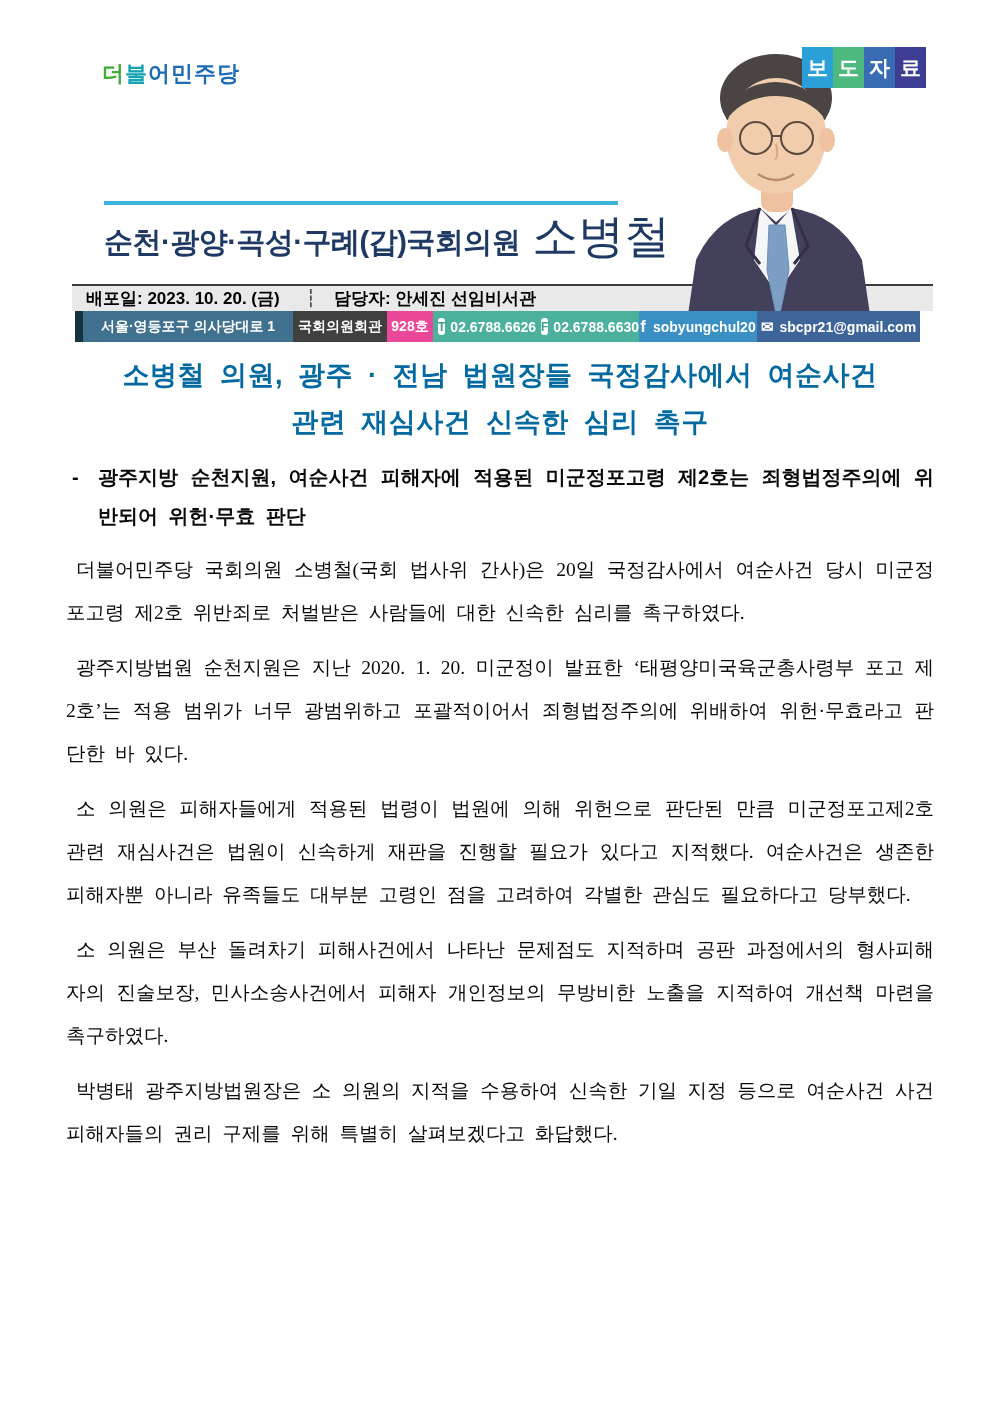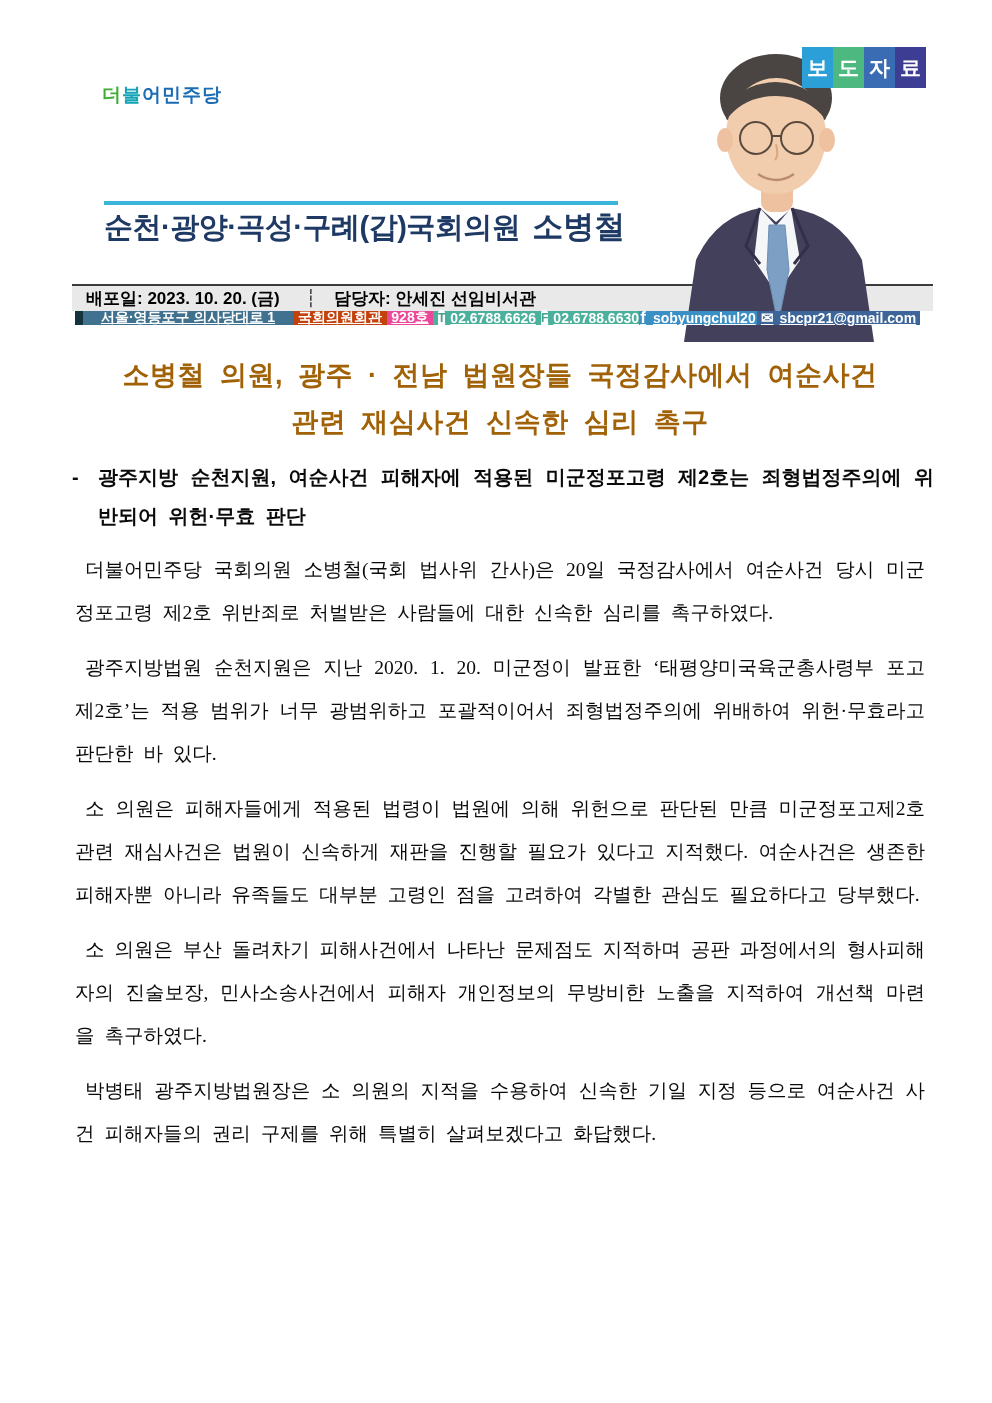--- a/index.html
+++ b/index.html
@@ -2,86 +2,86 @@
 <html><head>
 <meta charset="utf-8">
 <style>
   html,body { margin:0; padding:0; background:#fff; }
   .page { position:relative; width:992px; height:1403px; background:#fff; overflow:hidden;
           font-family:"Liberation Sans", sans-serif; }
 
   
   .header { position:absolute; left:0; top:0; width:992px; height:348px; }
 
-  .party-logo { position:absolute; left:102px; top:82px; font-size:19px; font-weight:800;
+  .party-logo { position:absolute; left:102px; top:59px; font-size:22px; font-weight:800;
                 letter-spacing:1px; white-space:nowrap; }
 
   .slogan { position:absolute; left:103px; top:104px; width:520px; color:#1e3a64;
             font-weight:800; white-space:nowrap; }
   .sl-big { font-size:66px; }
   .sl-mid { font-size:49px; }
   .horned { position:relative; display:inline-block; }
   .horned::before { content:""; position:absolute; top:-13px; left:0px; width:0; height:0;
       border-left:5px solid transparent; border-right:9px solid transparent;
       border-bottom:19px solid #1e3a64; transform:rotate(-30deg); }
   .horned::after { content:""; position:absolute; top:-13px; right:2px; width:0; height:0;
       border-left:9px solid transparent; border-right:5px solid transparent;
       border-bottom:19px solid #1e3a64; transform:rotate(30deg); }
 
   .slogan-underline { position:absolute; left:104px; top:201px; width:514px; height:4px;
       background:#3ab5d9; }
 
   .district-line { position:absolute; left:104px; top:206px; width:514px; text-align:right;
       color:#1e3a64; white-space:nowrap; }
   .district-region { font-size:29px; font-weight:700; letter-spacing:-0.5px; }
-  .district-name { font-size:31px; font-weight:700; margin-left:12px; }
+  .district-name { font-size:46px; font-weight:400; margin-left:12px; }
 
   
   .photo { position:absolute; left:628px; top:28px; width:304px; height:314px; z-index:2; }
 
   .press-badge { position:absolute; left:802px; top:47px; z-index:4; display:flex; }
   .badge-block { width:31px; height:41px; display:flex; align-items:center; justify-content:center;
       color:#fff; font-weight:800; font-size:21px; }
   .bb0 { background:#2a9fd8; } .bb1 { background:#4db87f; }
   .bb2 { background:#3a6cb4; } .bb3 { background:#3d3d94; }
 
   .meta-bar { position:absolute; left:72px; top:284px; width:861px; height:27px; z-index:1;
       background:#e9e9e9; border-top:2px solid #3c3c3c; box-sizing:border-box;
       display:flex; align-items:center; font-size:17px; font-weight:600; color:#000;
       padding-left:14px; white-space:nowrap; }
   .meta-divider { margin:0 18px 0 26px; font-weight:400; color:#222; }
 
   .contact-bar { position:absolute; left:75px; top:311px; height:31px; z-index:3;
       display:flex; font-size:14px; font-weight:700; color:#fff; white-space:nowrap; }
-  .seg { display:flex; align-items:center; justify-content:center; height:14px;
-      box-sizing:border-box;text-decoration:underline; }
+  .seg { display:flex; align-items:center; justify-content:center; height:31px;
+      box-sizing:border-box; }
   .seg-sliver  { width:8px;  background:#15333c; }
   .seg-address { width:210px; background:#40718f; }
-  .seg-building{ width:94px;  background:#c2410c; }
+  .seg-building{ width:94px;  background:#404040; }
   .seg-room    { width:46px;  background:#ec4899; }
   .seg-telfax  { width:206px; background:#4cb19c; }
   .seg-fb      { width:118px; background:#3a8fc5; }
   .seg-email   { width:163px; background:#3d6599; }
   .tf-box { width:17px; height:17px; background:#fff; color:#3f9f8c; border-radius:3px;
       font-size:12px; font-weight:800; display:flex; align-items:center; justify-content:center;
       margin:0 5px; }
   .fb-icon { font-size:17px; font-weight:800; margin-right:7px; }
   .mail-icon { font-size:15px; margin-right:6px; }
 
   
   .article { position:absolute; left:0; top:352px; width:992px; box-sizing:border-box;
       padding:0 58px 0 66px; }
-  .title { margin:0 0 12px 0; font-size:27px; font-weight:800; color:#a16207; text-align:center;
+  .title { margin:0 0 12px 0; font-size:27px; font-weight:800; color:#0369a1; text-align:center;
       line-height:47px; letter-spacing:0.5px; word-spacing:7px; }
   .title span { display:block; }
   .subtitle { position:relative; font-size:20px; font-weight:600; color:#0a0a0a;
       line-height:39px; padding-left:32px; word-spacing:5px; text-align:justify; }
   .subtitle .bullet { position:absolute; left:6px; top:0; }
   .body-paragraphs p { font-family:"Liberation Serif", serif; font-size:19.5px; color:#0a0a0a;
-      line-height:43px; margin:12px 9px; text-align:justify; word-break:break-all;
+      line-height:43px; margin:12px 0; text-align:justify; word-break:break-all;
       word-spacing:5px; text-indent:10px; }
 </style>
 </head>
 <body>
 
 <div class="page">
 
   <div class="header">
 
     <div class="party-logo">

